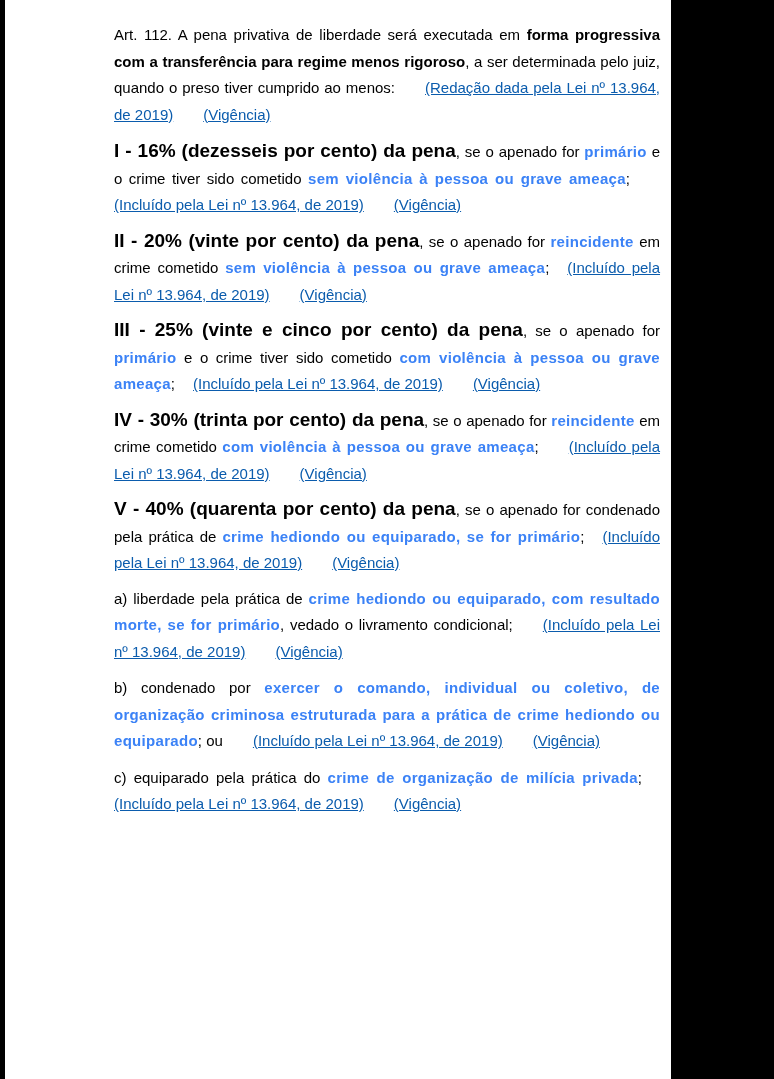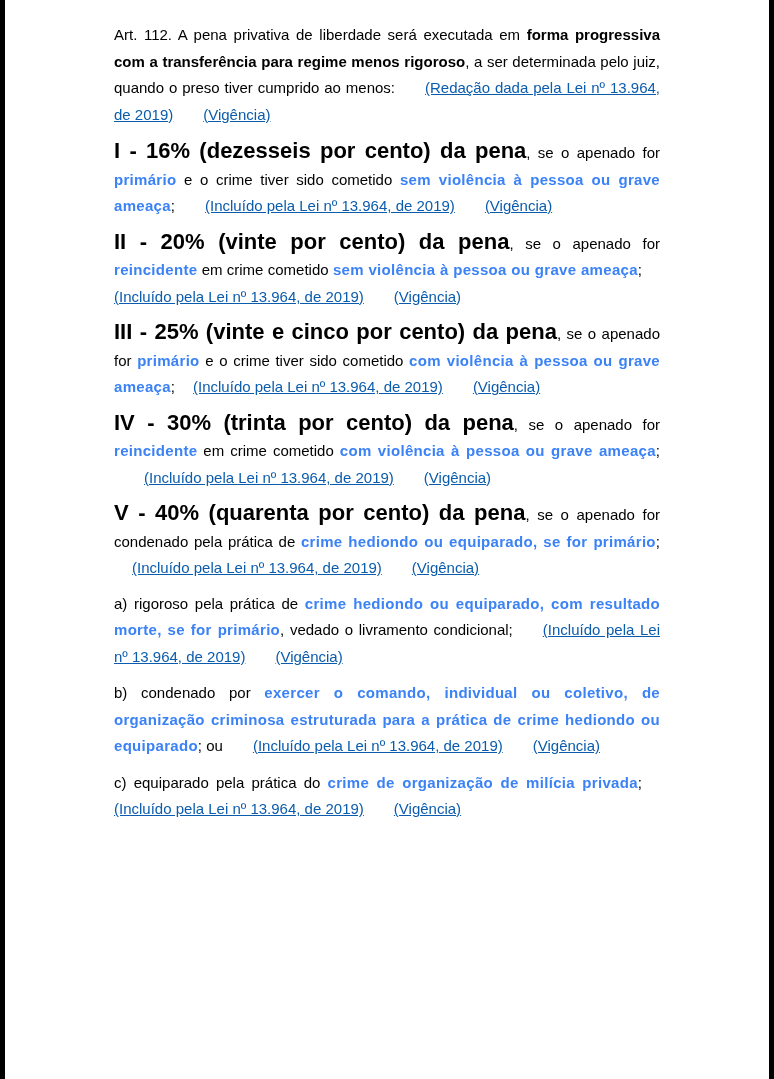--- a/index.html
+++ b/index.html
@@ -10,42 +10,42 @@
     body {
       width: 774px;
       height: 1079px;
       position: relative;
       overflow: hidden;
     }
     .page {
       position: absolute;
       left: 5px;
       top: 0;
-      width: 764px;
+      width: 666px;
       height: 1079px;
       background: #ffffff;
     }
     .content {
       position: absolute;
       left: 109px;
       top: 22px;
       width: 546px;
       font-family: "Liberation Sans", sans-serif;
       font-size: 15px;
       color: #000000;
     }
     .para {
       margin: 0 0 10px 0;
       line-height: 26.5px;
       text-align: justify;
     }
     .para.heading-para { margin-bottom: 9px; }
     .lead {
       font-weight: bold;
-      font-size: 22px;
+      font-size: 19px;
     }
     .b { font-weight: bold; }
     .red {
       color: #3b82f6;
       font-weight: bold;
       letter-spacing: 0.3px;
     }
     a.lnk {
       color: #0b5cad;
       text-decoration: underline;
@@ -66,20 +66,20 @@
 
     <p class="para heading-para"><span class="lead">II - 20% (vinte por cento) da pena</span><span>, se o apenado for </span><span class="red">reincidente</span><span> em crime cometido </span><span class="red">sem violência à pessoa ou grave ameaça</span><span>;</span><span class="gap-s"></span><a class="lnk">(Incluído pela Lei nº 13.964, de 2019)</a><span class="gap"></span><a class="lnk">(Vigência)</a></p>
 
     <p class="para heading-para"><span class="lead">III - 25% (vinte e cinco por cento) da pena</span><span>, se o apenado for </span><span class="red">primário</span><span> e o crime tiver sido cometido </span><span class="red">com violência à pessoa ou grave ameaça</span><span>;</span><span class="gap-s"></span><a class="lnk">(Incluído pela Lei nº 13.964, de 2019)</a><span class="gap"></span><a class="lnk">(Vigência)</a></p>
 
     <p class="para heading-para"><span class="lead">IV - 30% (trinta por cento) da pena</span><span>, se o apenado for </span><span class="red">reincidente</span><span> em crime cometido </span><span class="red">com violência à pessoa ou grave ameaça</span><span>;</span><span class="gap"></span><a class="lnk">(Incluído pela Lei nº 13.964, de 2019)</a><span class="gap"></span><a class="lnk">(Vigência)</a></p>
 
     <p class="para heading-para"><span class="lead">V - 40% (quarenta por cento) da pena</span><span>, se o apenado for condenado pela prática de </span><span class="red">crime hediondo ou equiparado, se for primário</span><span>;</span><span class="gap-s"></span><a class="lnk">(Incluído pela Lei nº 13.964, de 2019)</a><span class="gap"></span><a class="lnk">(Vigência)</a></p>
 
 
-    <p class="para"><span>a) rigoroso pela prática de </span><span class="red">crime hediondo ou equiparado, com resultado morte, se for primário</span><span>, vedado o livramento condicional;</span><span class="gap"></span><a class="lnk">(Incluído pela Lei nº 13.964, de 2019)</a><span class="gap"></span><a class="lnk">(Vigência)</a></p>
+    <p class="para"><span>a) liberdade pela prática de </span><span class="red">crime hediondo ou equiparado, com resultado morte, se for primário</span><span>, vedado o livramento condicional;</span><span class="gap"></span><a class="lnk">(Incluído pela Lei nº 13.964, de 2019)</a><span class="gap"></span><a class="lnk">(Vigência)</a></p>
 
     <p class="para"><span>b) condenado por </span><span class="red">exercer o comando, individual ou coletivo, de organização criminosa estruturada para a prática de crime hediondo ou equiparado</span><span>; ou</span><span class="gap"></span><a class="lnk">(Incluído pela Lei nº 13.964, de 2019)</a><span class="gap"></span><a class="lnk">(Vigência)</a></p>
 
     <p class="para"><span>c) equiparado pela prática do </span><span class="red">crime de organização de milícia privada</span><span>;</span><span class="gap-s"></span><a class="lnk">(Incluído pela Lei nº 13.964, de 2019)</a><span class="gap"></span><a class="lnk">(Vigência)</a></p>
 
   </div>
 </div>
 
 </body></html>

